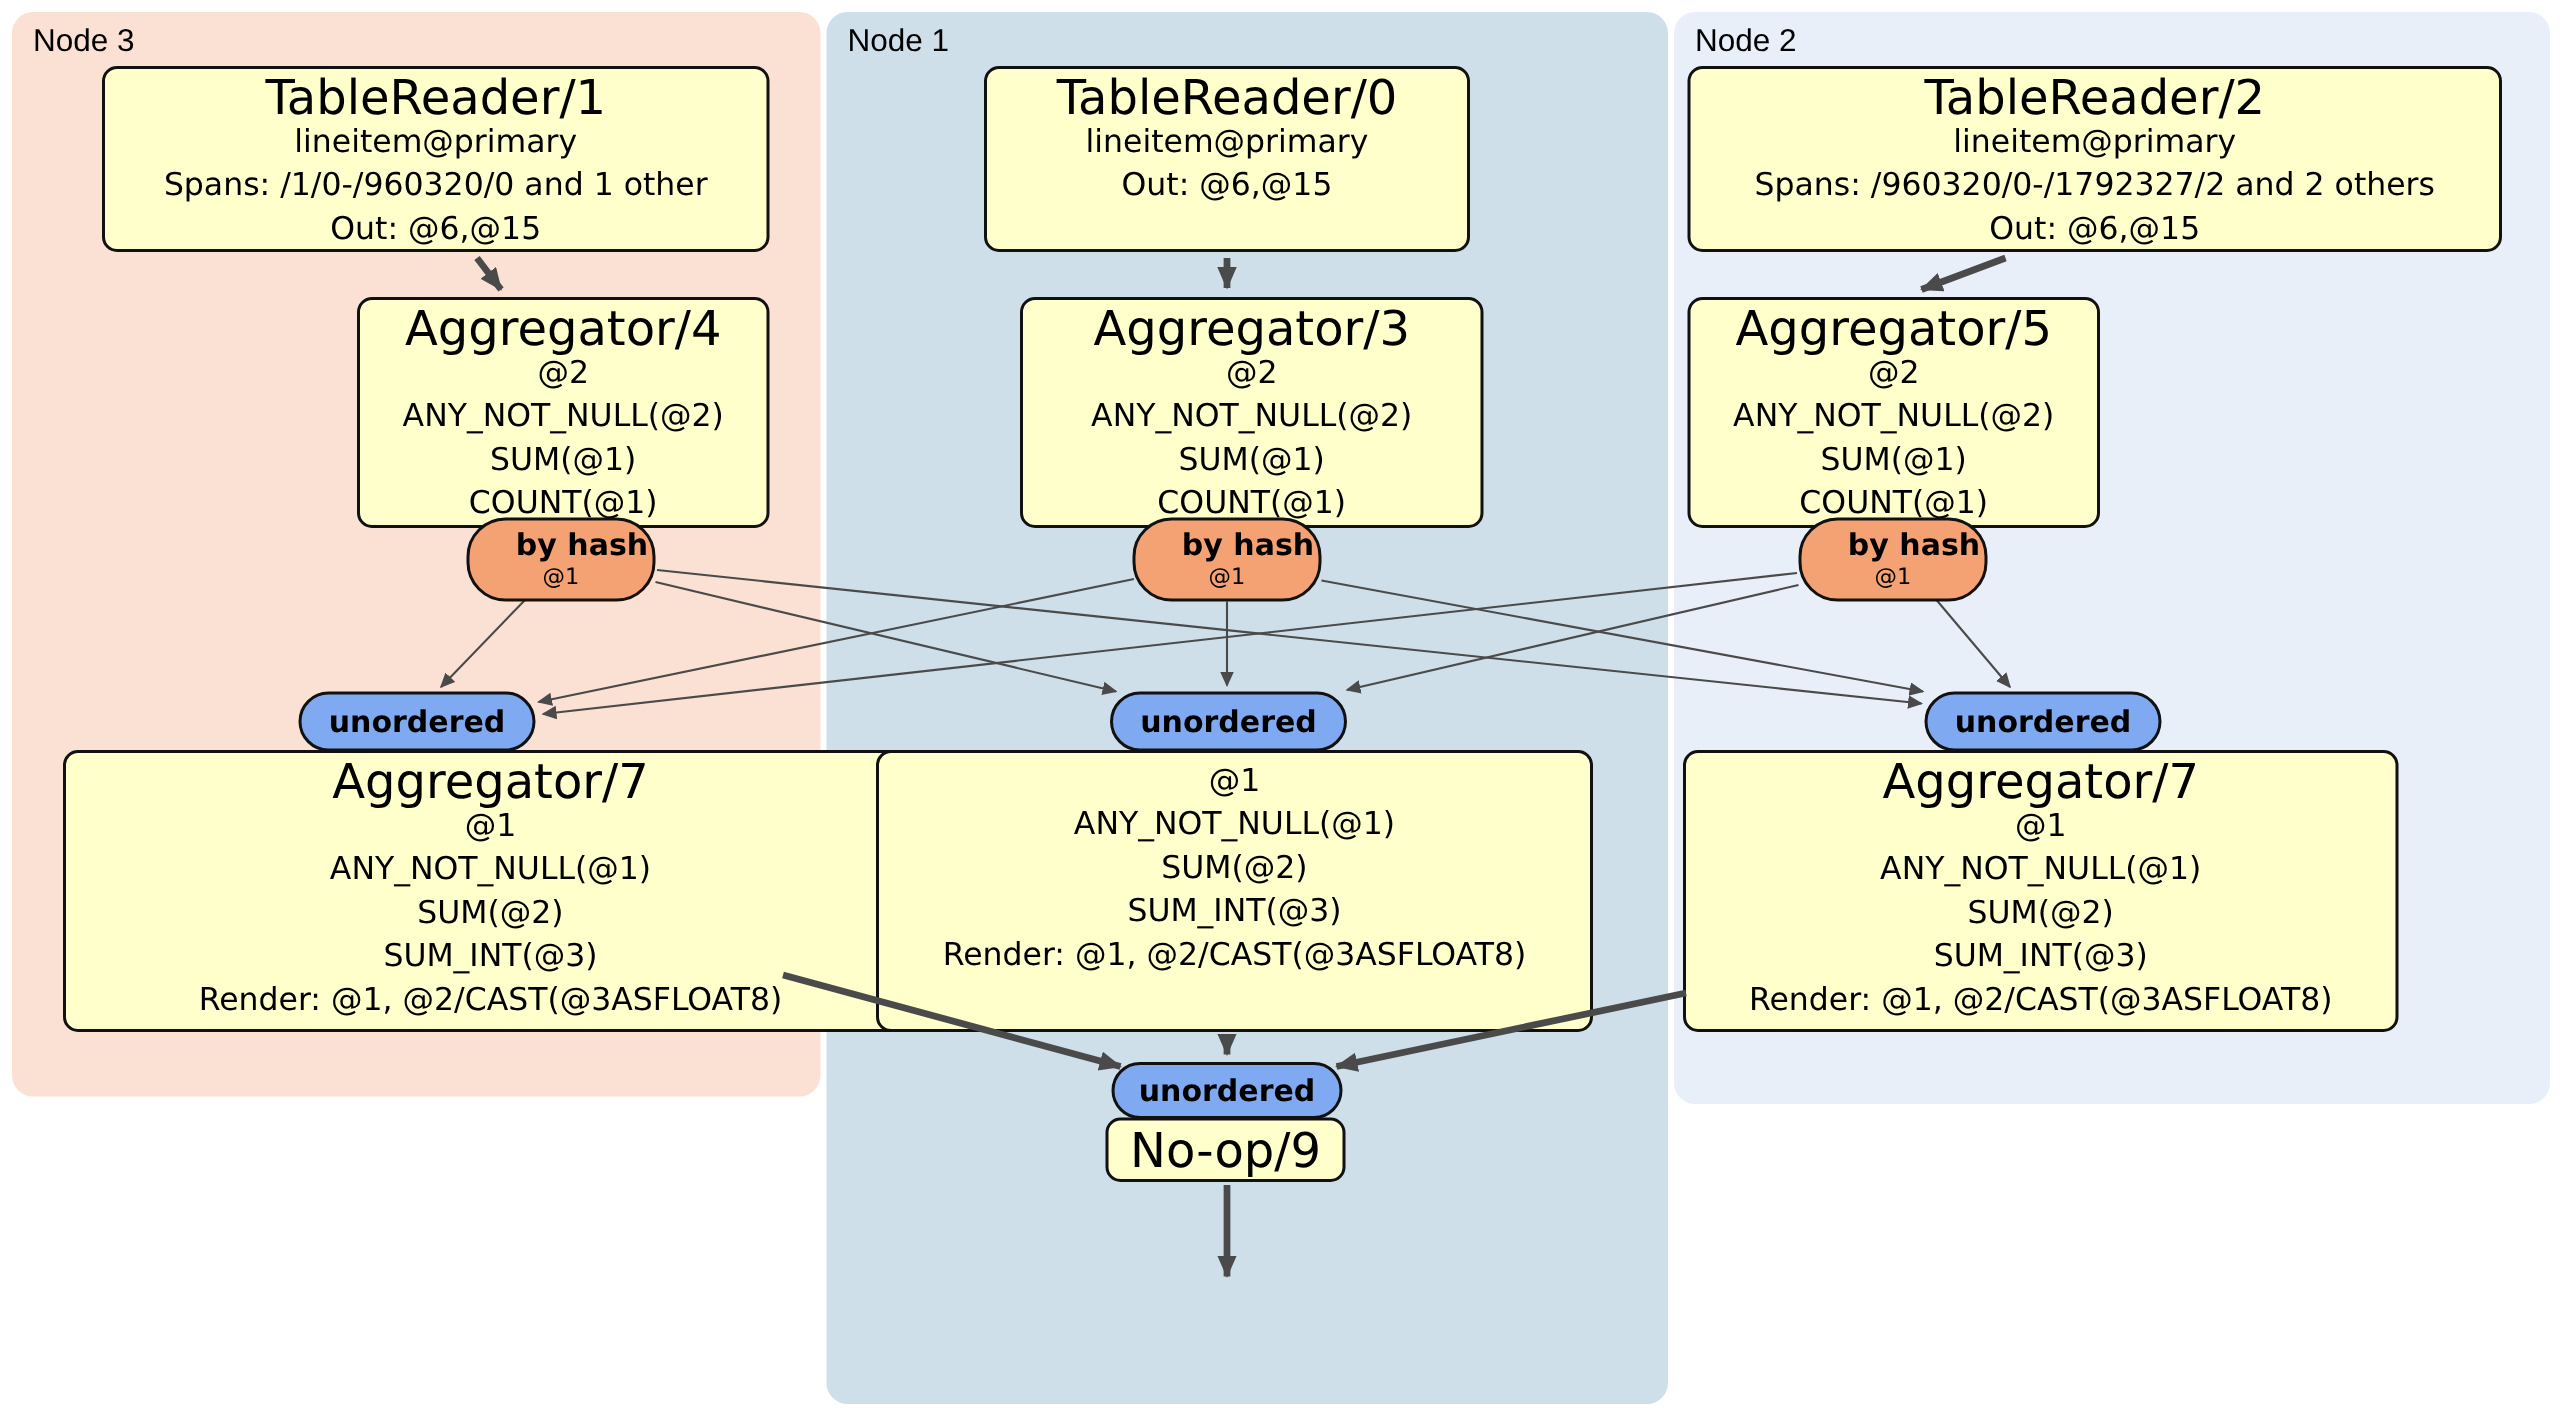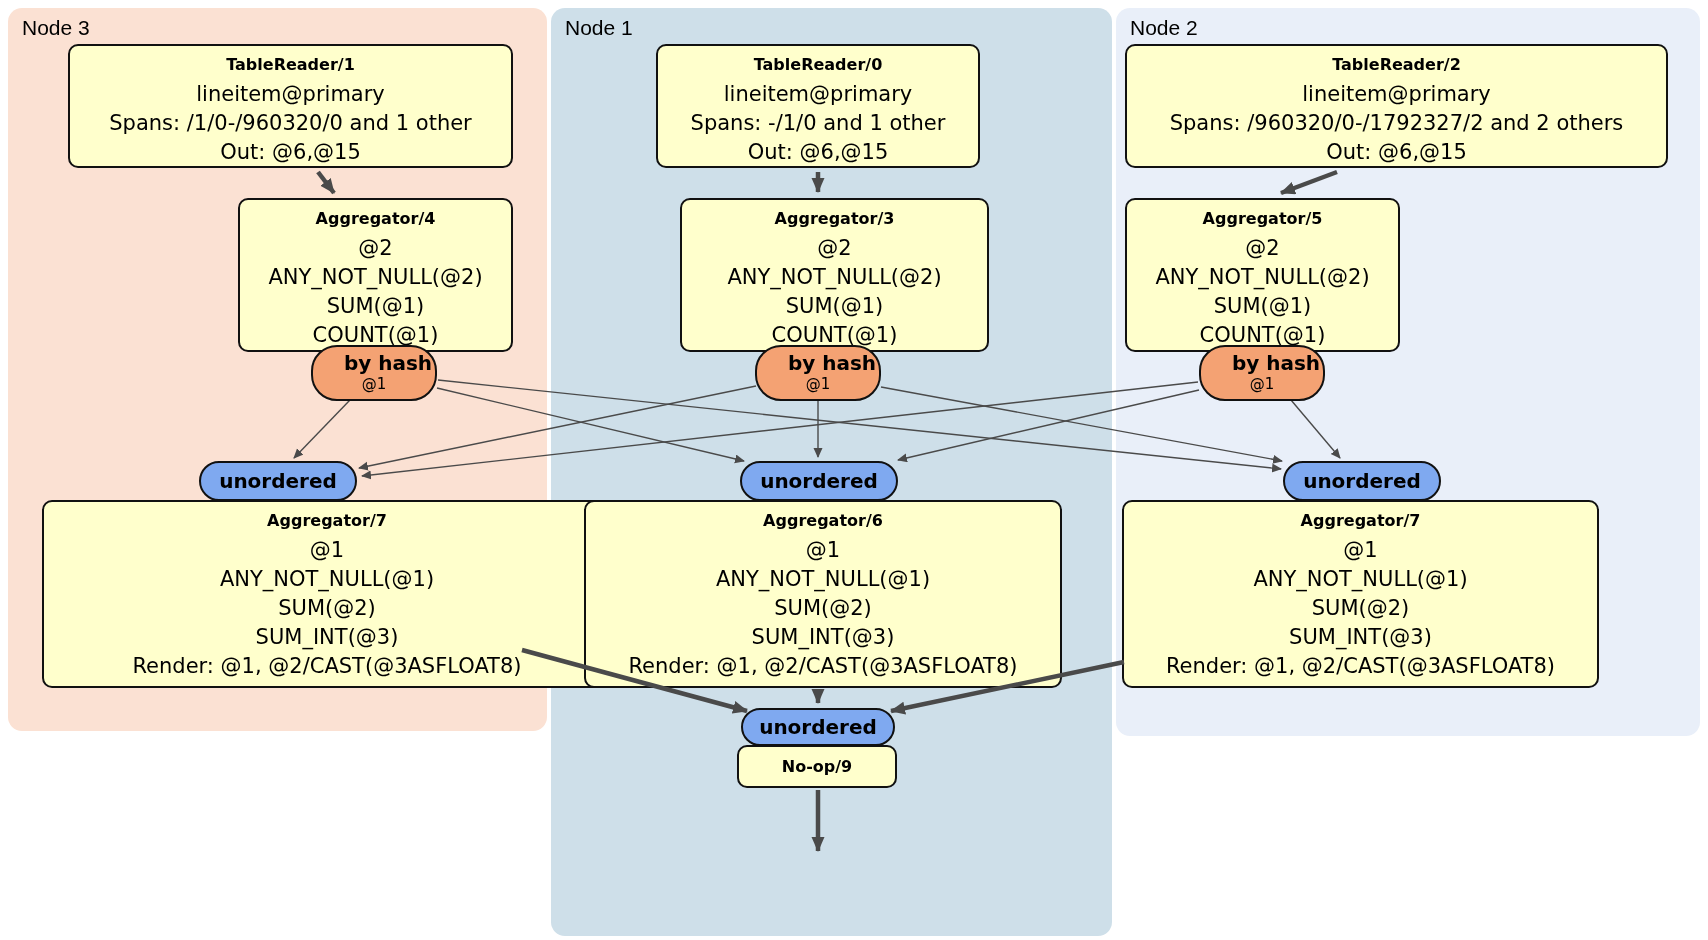--- a/index.html
+++ b/index.html
@@ -7,21 +7,21 @@
          font-family:"DejaVu Sans","Liberation Sans",sans-serif;border-radius:13px;}
   .region{position:absolute;border-radius:14px;z-index:1;}
   .region-label{position:absolute;left:14px;top:8px;font-size:21px;color:#000;
                 font-family:"Liberation Sans","DejaVu Sans",sans-serif;}
   #region-node3{left:8px;top:8px;width:539px;height:723px;background:#fbe1d3;}
   #region-node1{left:551px;top:8px;width:561px;height:928px;background:#cedfe9;}
   #region-node2{left:1116px;top:8px;width:584px;height:728px;background:#e9eff9;}
   svg.edges{position:absolute;left:0;top:0;z-index:3;pointer-events:none;}
   .pbox{position:absolute;box-sizing:border-box;background:#ffffcc;border:2px solid #111;
         border-radius:10px;text-align:center;z-index:2;padding-top:4px;color:#000;}
-  .pbox .title{font-size:16px;font-weight:bold;line-height:30px;white-space:nowrap;}
+  .pbox .title{font-size:32px;font-weight:normal;line-height:30px;white-space:nowrap;}
   .pbox .line{font-size:21px;line-height:29px;white-space:nowrap;}
   .pbox.small{display:flex;align-items:center;justify-content:center;padding-top:0;}
   .pbox.small .title{line-height:normal;}
   #box-tr1{left:68px;top:44px;width:445px;height:124px;}
   #box-tr0{left:656px;top:44px;width:324px;height:124px;}
   #box-tr2{left:1125px;top:44px;width:543px;height:124px;}
   #box-agg4{left:238px;top:198px;width:275px;height:154px;}
   #box-agg3{left:680px;top:198px;width:309px;height:154px;}
   #box-agg5{left:1125px;top:198px;width:275px;height:154px;}
   #box-agg7{left:42px;top:500px;width:570px;height:188px;}
@@ -61,21 +61,20 @@
 
   <div class="pbox" id="box-tr1">
     <div class="title">TableReader/1</div>
     <div class="line">lineitem@primary</div>
     <div class="line">Spans: /1/0-/960320/0 and 1 other</div>
     <div class="line">Out: @6,@15</div>
   </div>
   <div class="pbox" id="box-tr0">
     <div class="title">TableReader/0</div>
     <div class="line">lineitem@primary</div>
-    <div class="line">Spans: -/1/0 and 1 other</div>
     <div class="line">Out: @6,@15</div>
   </div>
   <div class="pbox" id="box-tr2">
     <div class="title">TableReader/2</div>
     <div class="line">lineitem@primary</div>
     <div class="line">Spans: /960320/0-/1792327/2 and 2 others</div>
     <div class="line">Out: @6,@15</div>
   </div>
 
   <div class="pbox" id="box-agg4">
@@ -102,21 +101,20 @@
 
   <div class="pbox" id="box-agg7">
     <div class="title">Aggregator/7</div>
     <div class="line">@1</div>
     <div class="line">ANY_NOT_NULL(@1)</div>
     <div class="line">SUM(@2)</div>
     <div class="line">SUM_INT(@3)</div>
     <div class="line">Render: @1, @2/CAST(@3ASFLOAT8)</div>
   </div>
   <div class="pbox" id="box-agg6">
-    <div class="title">Aggregator/6</div>
     <div class="line">@1</div>
     <div class="line">ANY_NOT_NULL(@1)</div>
     <div class="line">SUM(@2)</div>
     <div class="line">SUM_INT(@3)</div>
     <div class="line">Render: @1, @2/CAST(@3ASFLOAT8)</div>
   </div>
   <div class="pbox" id="box-agg8">
     <div class="title">Aggregator/7</div>
     <div class="line">@1</div>
     <div class="line">ANY_NOT_NULL(@1)</div>

